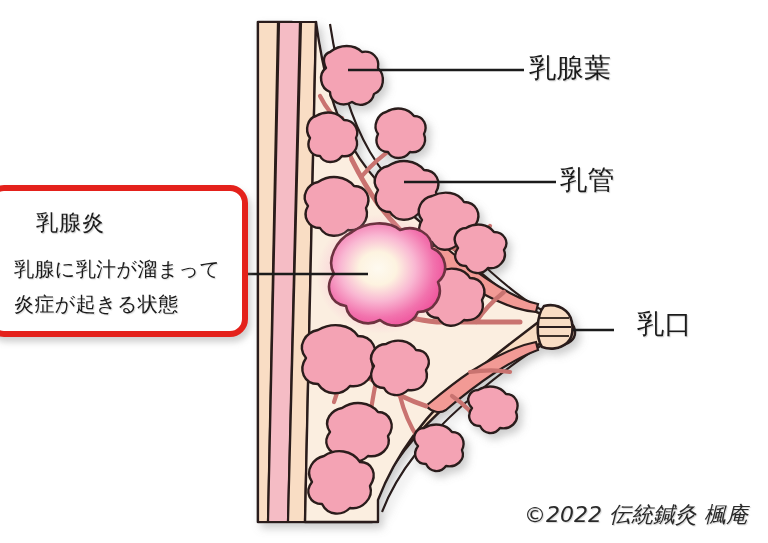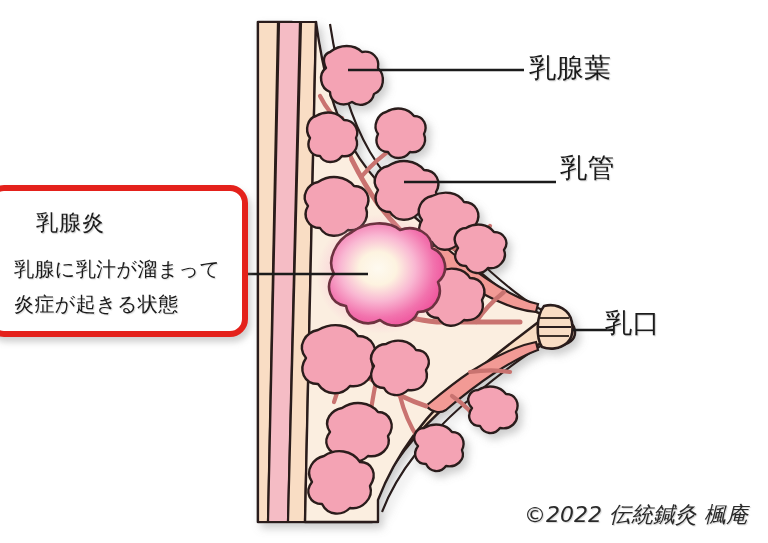--- a/index.html
+++ b/index.html
@@ -36,22 +36,22 @@
   .anno-label {
     position: absolute;
     color: #1b1b1b;
     font-size: 27px;
     line-height: 1;
     letter-spacing: 0.5px;
     white-space: nowrap;
     text-shadow: 1px 1px 1px rgba(150,150,150,0.45);
   }
   #label-lobe   { left: 529px; top: 54px; }
-  #label-duct   { left: 560px; top: 154px; }
-  #label-nipple { left: 605px; top: 310px; font-family: Liberation Serif, serif; }
+  #label-duct   { left: 560px; top: 166px; }
+  #label-nipple { left: 637px; top: 310px; }
 
   
   #callout-box {
     position: absolute;
     left: -14px;
     top: 185px;
     width: 262px;
     height: 152px;
     box-sizing: border-box;
     background: #ffffff;

